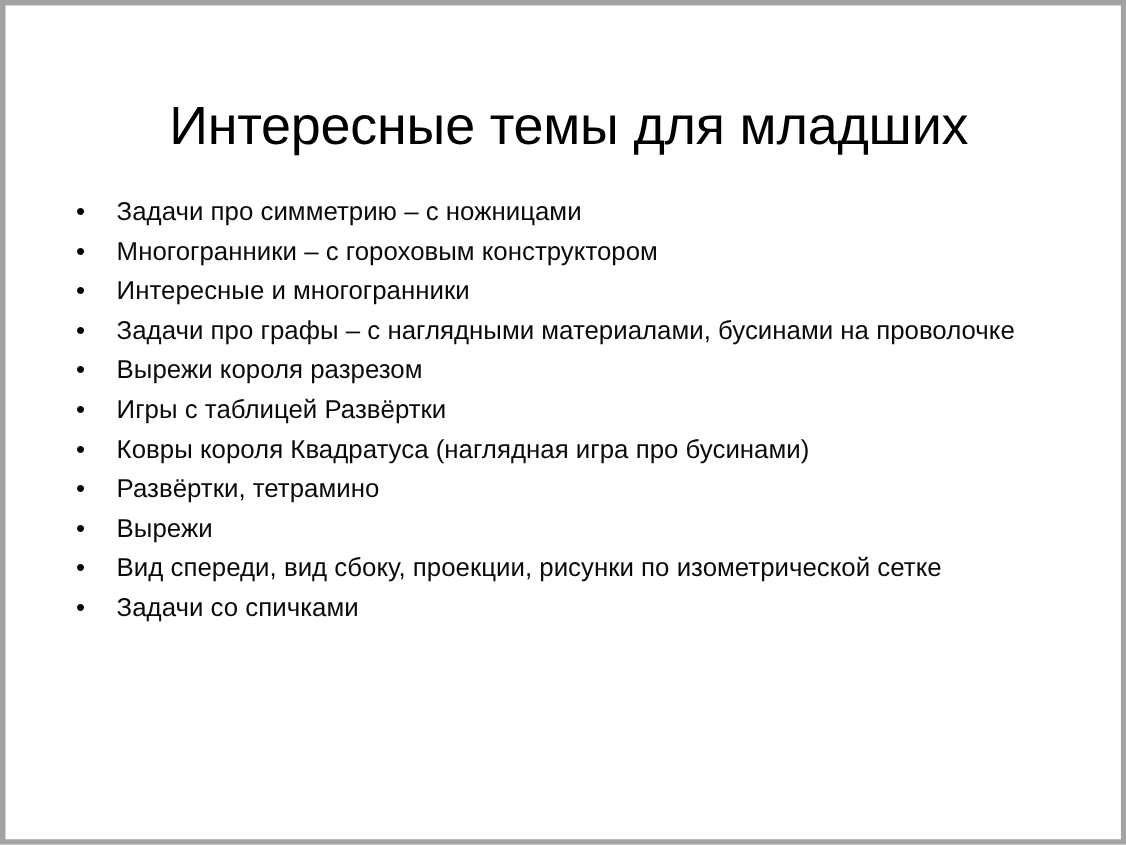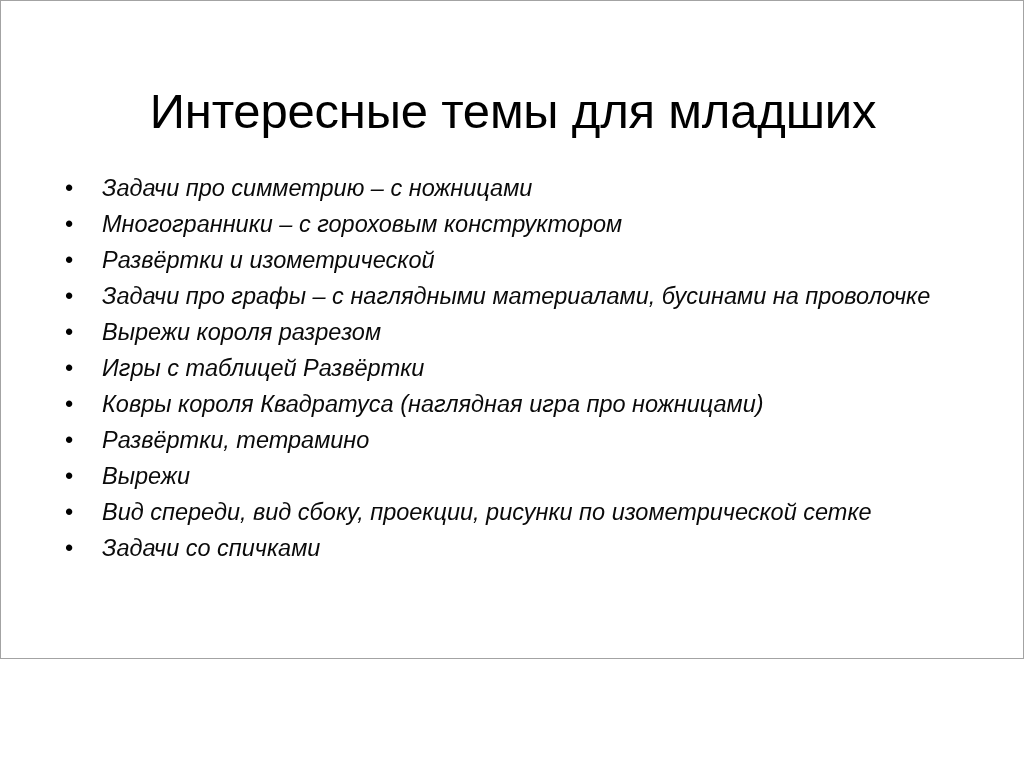--- a/index.html
+++ b/index.html
@@ -5,24 +5,24 @@
 <style>
   html, body {
     margin: 0;
     padding: 0;
     background: #ffffff;
   }
 
   .slide-canvas {
     position: relative;
     width: 1024px;
-    height: 659px;
+    height: 768px;
     background: #ffffff;
     box-sizing: border-box;
-    border: 1px solid #a3a3a3;
+    border: 5px solid #a3a3a3;
     overflow: hidden;
     font-family: "Liberation Sans", "DejaVu Sans", sans-serif;
     -webkit-font-smoothing: antialiased;
   }
 
   
   .slide-title {
     position: absolute;
     left: 60px;
     top: 52px;
@@ -73,21 +73,20 @@
     width: 18px;
     font-size: 23.5px;
     line-height: 1.36;
     color: #000000;
     text-align: left;
     user-select: none;
   }
 
   .bullet-text {
     display: block;
-    font-style: italic;
   }
 </style>
 </head>
 <body>
 
 <div class="slide-canvas">
 
   <h1 class="slide-title">Интересные темы для младших</h1>
 
   <div class="slide-body">
@@ -98,41 +97,41 @@
         <span class="bullet-text">Задачи про симметрию – с ножницами</span>
       </li>
 
       <li class="bullet-item">
         <span class="bullet-marker">•</span>
         <span class="bullet-text">Многогранники – с гороховым конструктором</span>
       </li>
 
       <li class="bullet-item">
         <span class="bullet-marker">•</span>
-        <span class="bullet-text">Развёртки и изометрической</span>
+        <span class="bullet-text">Интересные и многогранники</span>
       </li>
 
       <li class="bullet-item">
         <span class="bullet-marker">•</span>
         <span class="bullet-text">Задачи про графы – с наглядными материалами, бусинами на проволочке</span>
       </li>
 
       <li class="bullet-item">
         <span class="bullet-marker">•</span>
         <span class="bullet-text">Вырежи короля разрезом</span>
       </li>
 
       <li class="bullet-item">
         <span class="bullet-marker">•</span>
         <span class="bullet-text">Игры с таблицей Развёртки</span>
       </li>
 
       <li class="bullet-item">
         <span class="bullet-marker">•</span>
-        <span class="bullet-text">Ковры короля Квадратуса (наглядная игра про ножницами)</span>
+        <span class="bullet-text">Ковры короля Квадратуса (наглядная игра про бусинами)</span>
       </li>
 
       <li class="bullet-item">
         <span class="bullet-marker">•</span>
         <span class="bullet-text">Развёртки, тетрамино</span>
       </li>
 
       <li class="bullet-item">
         <span class="bullet-marker">•</span>
         <span class="bullet-text">Вырежи</span>

